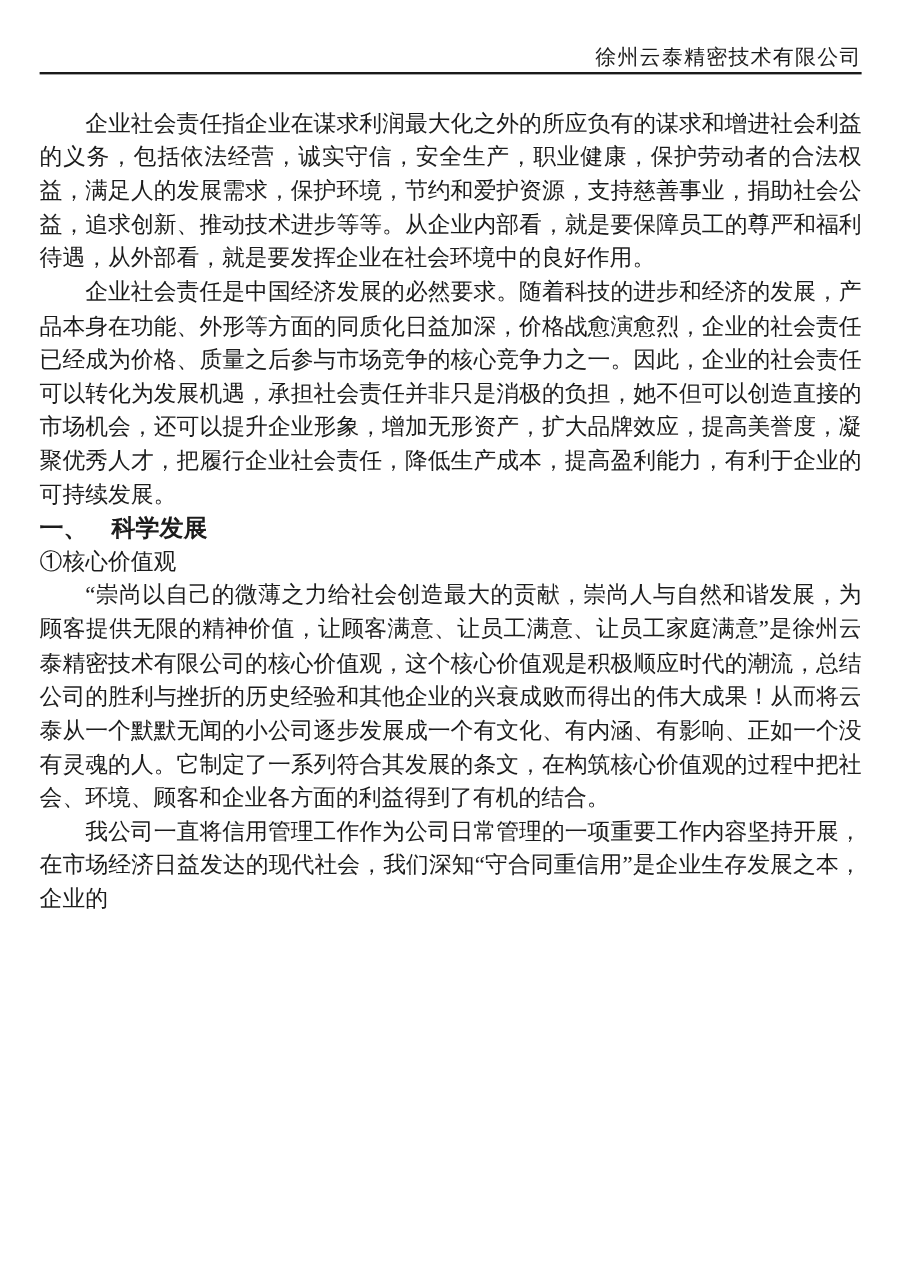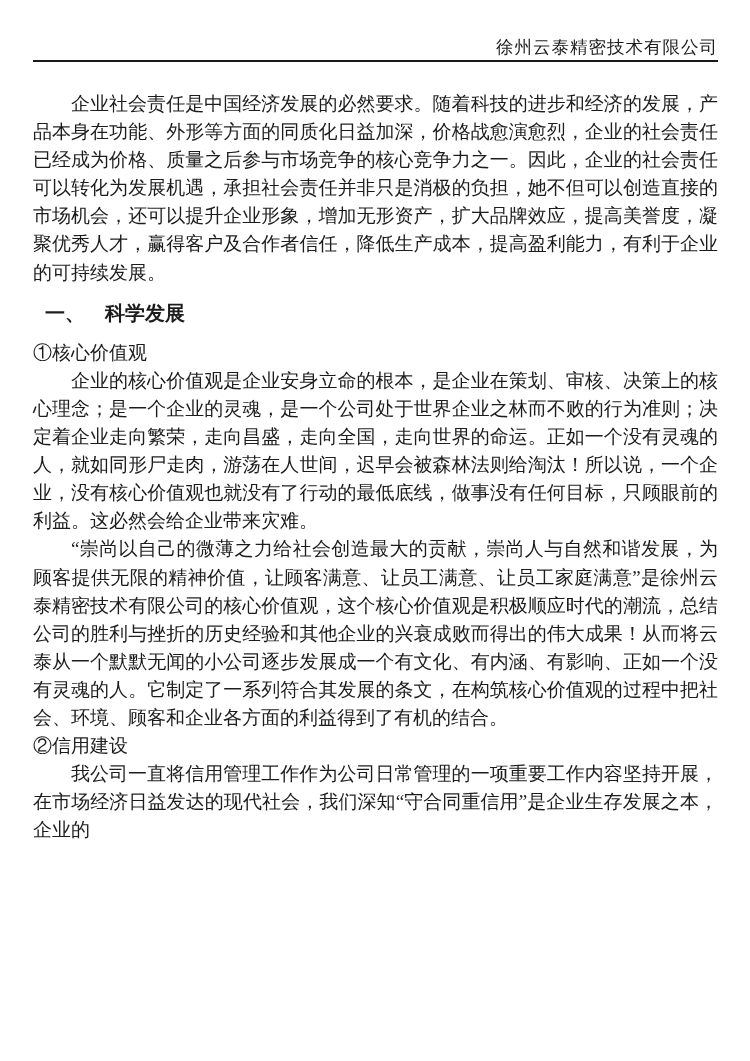--- a/index.html
+++ b/index.html
@@ -31,40 +31,40 @@
     font-size: 19px;
     line-height: 28.1px;
     text-align: justify;
     text-justify: inter-ideograph;
   }
   .para {
     margin: 0;
     text-indent: 2em;
   }
   .heading {
-    margin: 12px;
+    margin: 0;
     font-weight: bold;
     font-size: 20px;
     text-indent: 0;
   }
   .sub-label {
     margin: 0;
     text-indent: 0;
+    font-family: Liberation Mono, monospace;
   }
 </style>
 </head>
 <body>
 
 <div class="page">
   <div class="doc-header">
     <span>徐州云泰精密技术有限公司</span>
   </div>
 
   <div class="doc-body">
-    <p class="para">企业社会责任是中国经济发展的必然要求。随着科技的进步和经济的发展，产品本身在功能、外形等方面的同质化日益加深，价格战愈演愈烈，企业的社会责任已经成为价格、质量之后参与市场竞争的核心竞争力之一。因此，企业的社会责任可以转化为发展机遇，承担社会责任并非只是消极的负担，她不但可以创造直接的市场机会，还可以提升企业形象，增加无形资产，扩大品牌效应，提高美誉度，凝聚优秀人才，赢得客户及合作者信任，降低生产成本，提高盈利能力，有利于企业的可持续发展。</p>
+    <p class="para">企业社会责任指企业在谋求利润最大化之外的所应负有的谋求和增进社会利益的义务，包括依法经营，诚实守信，安全生产，职业健康，保护劳动者的合法权益，满足人的发展需求，保护环境，节约和爱护资源，支持慈善事业，捐助社会公益，追求创新、推动技术进步等等。从企业内部看，就是要保障员工的尊严和福利待遇，从外部看，就是要发挥企业在社会环境中的良好作用。</p>
+    <p class="para">企业社会责任是中国经济发展的必然要求。随着科技的进步和经济的发展，产品本身在功能、外形等方面的同质化日益加深，价格战愈演愈烈，企业的社会责任已经成为价格、质量之后参与市场竞争的核心竞争力之一。因此，企业的社会责任可以转化为发展机遇，承担社会责任并非只是消极的负担，她不但可以创造直接的市场机会，还可以提升企业形象，增加无形资产，扩大品牌效应，提高美誉度，凝聚优秀人才，把履行企业社会责任，降低生产成本，提高盈利能力，有利于企业的可持续发展。</p>
     <p class="heading">一、　科学发展</p>
     <p class="sub-label">①核心价值观</p>
-    <p class="para">企业的核心价值观是企业安身立命的根本，是企业在策划、审核、决策上的核心理念；是一个企业的灵魂，是一个公司处于世界企业之林而不败的行为准则；决定着企业走向繁荣，走向昌盛，走向全国，走向世界的命运。正如一个没有灵魂的人，就如同形尸走肉，游荡在人世间，迟早会被森林法则给淘汰！所以说，一个企业，没有核心价值观也就没有了行动的最低底线，做事没有任何目标，只顾眼前的利益。这必然会给企业带来灾难。</p>
     <p class="para">“崇尚以自己的微薄之力给社会创造最大的贡献，崇尚人与自然和谐发展，为顾客提供无限的精神价值，让顾客满意、让员工满意、让员工家庭满意”是徐州云泰精密技术有限公司的核心价值观，这个核心价值观是积极顺应时代的潮流，总结公司的胜利与挫折的历史经验和其他企业的兴衰成败而得出的伟大成果！从而将云泰从一个默默无闻的小公司逐步发展成一个有文化、有内涵、有影响、正如一个没有灵魂的人。它制定了一系列符合其发展的条文，在构筑核心价值观的过程中把社会、环境、顾客和企业各方面的利益得到了有机的结合。</p>
-    <p class="sub-label">②信用建设</p>
     <p class="para">我公司一直将信用管理工作作为公司日常管理的一项重要工作内容坚持开展，在市场经济日益发达的现代社会，我们深知“守合同重信用”是企业生存发展之本，企业的</p>
   </div>
 </div>
 
 </body></html>

